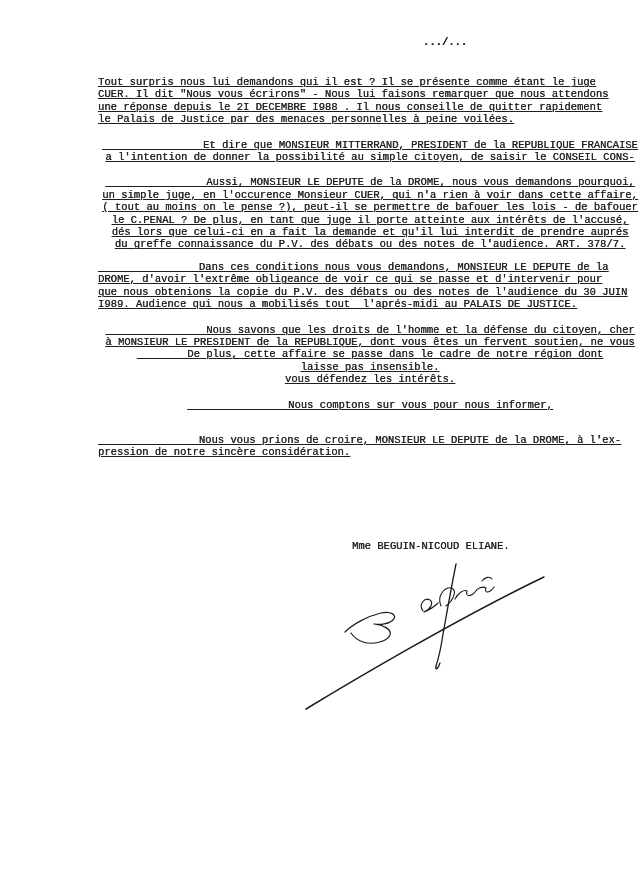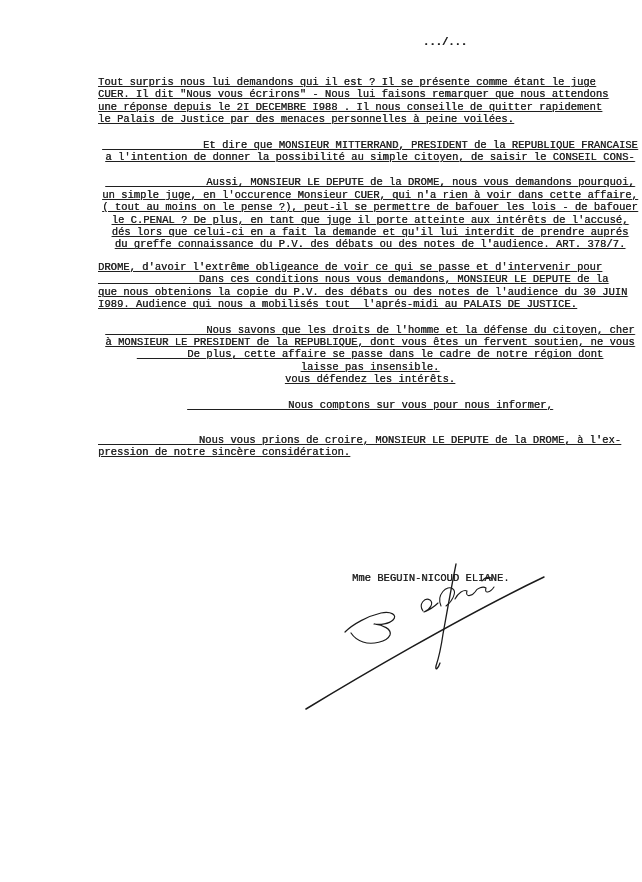--- a/index.html
+++ b/index.html
@@ -43,21 +43,21 @@
     display: block;
     white-space: pre;
     text-decoration: underline;
   }
   .mt13 { margin-top: 13px; text-align: center; }
   .mt10 { margin-top: 10px; }
   .mt12 { margin-top: 23px; }
   .sig-name {
     position: absolute;
     left: 352px;
-    top: 572px;
+    top: 540px;
     white-space: pre;
   }
   .sig-svg {
     position: absolute;
     left: 280px;
     top: 548px;
     width: 290px;
     height: 172px;
   }
   .sig-svg path {
@@ -91,22 +91,22 @@
     <div class="para mt13">
       <span class="line">                Aussi, MONSIEUR LE DEPUTE de la DROME, nous vous demandons pourquoi,</span>
       <span class="line">un simple juge, en l'occurence Monsieur CUER, qui n'a rien à voir dans cette affaire,</span>
       <span class="line">( tout au moins on le pense ?), peut-il se permettre de bafouer les lois - de bafouer</span>
       <span class="line">le C.PENAL ? De plus, en tant que juge il porte atteinte aux intérêts de l'accusé,</span>
       <span class="line">dés lors que celui-ci en a fait la demande et qu'il lui interdit de prendre auprés</span>
       <span class="line">du greffe connaissance du P.V. des débats ou des notes de l'audience. ART. 378/7.</span>
     </div>
 
     <div class="para mt10">
+      <span class="line">                Dans ces conditions nous vous demandons, MONSIEUR LE DEPUTE de la</span>
       <span class="line">DROME, d'avoir l'extrême obligeance de voir ce qui se passe et d'intervenir pour</span>
-      <span class="line">                Dans ces conditions nous vous demandons, MONSIEUR LE DEPUTE de la</span>
       <span class="line">que nous obtenions la copie du P.V. des débats ou des notes de l'audience du 30 JUIN</span>
       <span class="line">I989. Audience qui nous a mobilisés tout  l'aprés-midi au PALAIS DE JUSTICE.</span>
     </div>
 
     <div class="para mt13">
       <span class="line">                Nous savons que les droits de l'homme et la défense du citoyen, cher</span>
       <span class="line">à MONSIEUR LE PRESIDENT de la REPUBLIQUE, dont vous êtes un fervent soutien, ne vous</span>
       <span class="line">        De plus, cette affaire se passe dans le cadre de notre région dont</span>
       <span class="line">laisse pas insensible.</span>
       <span class="line">vous défendez les intérêts.</span>

